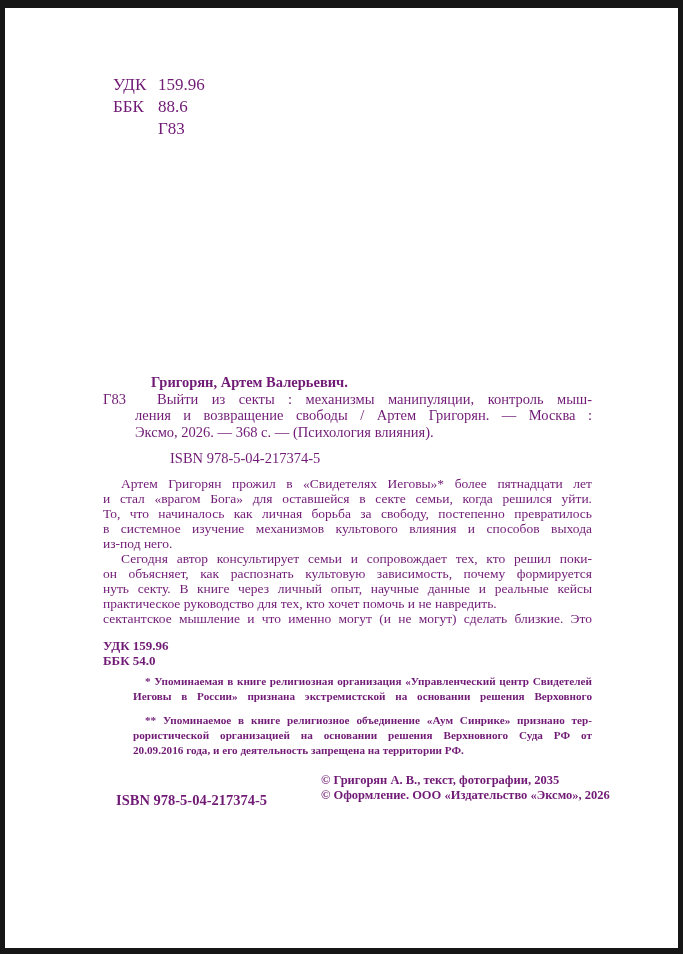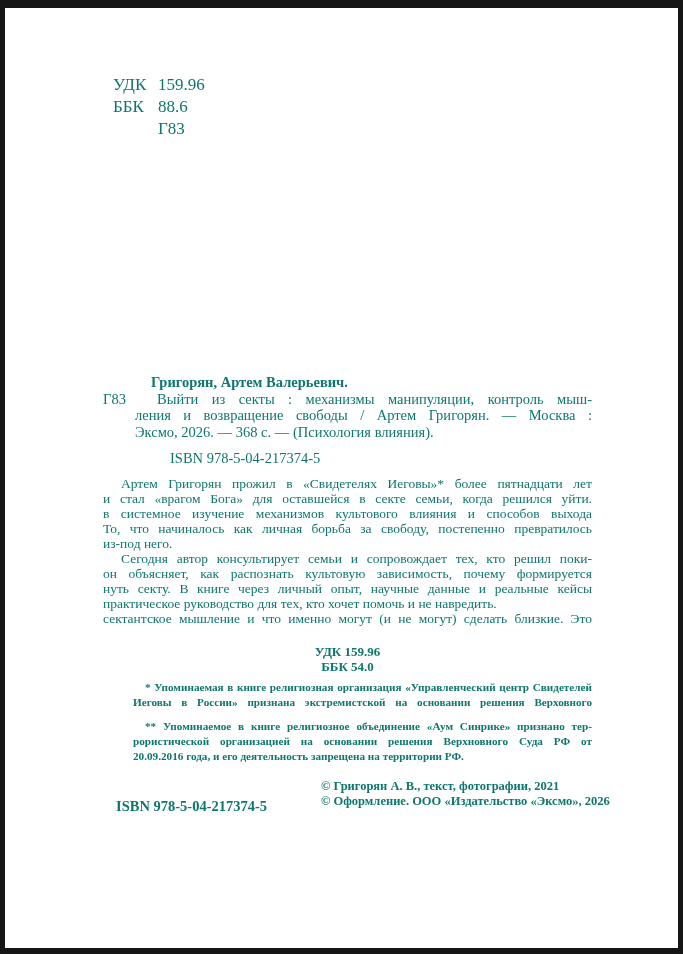--- a/index.html
+++ b/index.html
@@ -10,21 +10,21 @@
   .page {
     position: relative;
     width: 683px;
     height: 954px;
     box-sizing: border-box;
     background: #ffffff;
     border-style: solid;
     border-color: #161616;
     border-width: 8px 5px 6px 5px;
     font-family: "Liberation Serif", "DejaVu Serif", serif;
-    color: #0f766e;
+    color: #701a75;
     overflow: hidden;
   }
   .content {
     position: relative;
     margin-left: 98px;
     width: 489px;
   }
 
   
   .catalog-top {
@@ -67,25 +67,25 @@
   
   .annotation {
     margin-top: 9px;
     font-size: 13.5px;
     line-height: 15px;
   }
   .para .tline:first-child { text-indent: 18px; }
 
   
   .right-catalog {
-    margin-top: 18px;
+    margin-top: 12px;
     font-weight: bold;
     font-size: 13px;
     line-height: 15px;
-    text-align: center;
+    text-align: left;
   }
 
   
   .footnote {
     margin-left: 30px;
     font-weight: bold;
     font-size: 11.2px;
     line-height: 15px;
   }
   .footnote.fn1 { margin-top: 6px; }
@@ -157,22 +157,22 @@
             <div class="tline tlast">Эксмо, 2026. — 368 с. — (Психология влияния).</div>
           </div>
       </div>
       <div class="isbn-mid">ISBN 978-5-04-217374-5</div>
     </div>
 
     <div class="annotation">
       <div class="para">
           <div class="tline">Артем Григорян прожил в «Свидетелях Иеговы»* более пятнадцати лет</div>
           <div class="tline">и стал «врагом Бога» для оставшейся в секте семьи, когда решился уйти.</div>
+          <div class="tline">То, что начиналось как личная борьба за свободу, постепенно превратилось</div>
           <div class="tline">в системное изучение механизмов культового влияния и способов выхода</div>
-          <div class="tline">То, что начиналось как личная борьба за свободу, постепенно превратилось</div>
           <div class="tline tlast">из-под него.</div>
         </div>
       <div class="para">
           <div class="tline">Сегодня автор консультирует семьи и сопровождает тех, кто решил поки-</div>
           <div class="tline">он объясняет, как распознать культовую зависимость, почему формируется</div>
           <div class="tline">нуть секту. В книге через личный опыт, научные данные и реальные кейсы</div>
           <div class="tline tlast">практическое руководство для тех, кто хочет помочь и не навредить.</div>
           <div class="tline">сектантское мышление и что именно могут (и не могут) сделать близкие. Это</div>
         </div>
     </div>
@@ -188,19 +188,19 @@
       </div>
     <div class="footnote fn2">
         <div class="tline">** Упоминаемое в книге религиозное объединение «Аум Синрике» признано тер-</div>
         <div class="tline">рористической организацией на основании решения Верхновного Суда РФ от</div>
         <div class="tline tlast">20.09.2016 года, и его деятельность запрещена на территории РФ.</div>
       </div>
 
     <div class="bottom-row">
       <div class="isbn-bottom">ISBN 978-5-04-217374-5</div>
       <div class="copyrights">
-        <div>© Григорян А. В., текст, фотографии, 2021</div>
+        <div>© Григорян А. В., текст, фотографии, 2035</div>
         <div>© Оформление. ООО «Издательство «Эксмо», 2026</div>
       </div>
     </div>
 
   </div>
 </div>
 
 </body></html>

